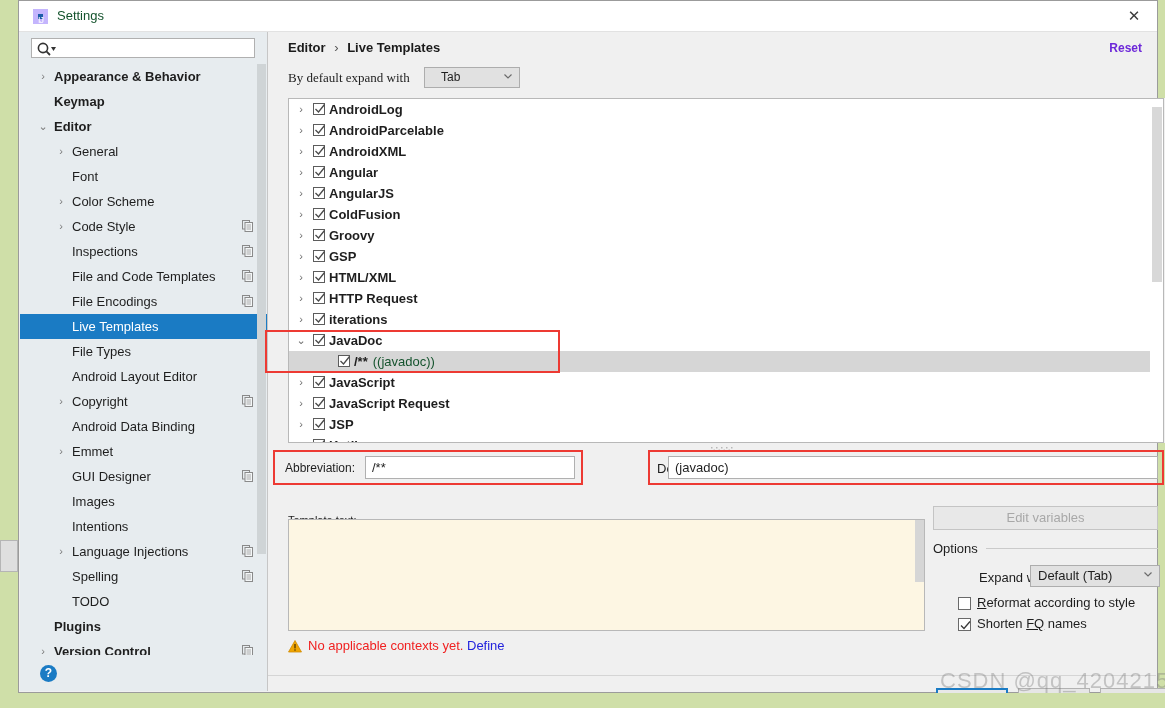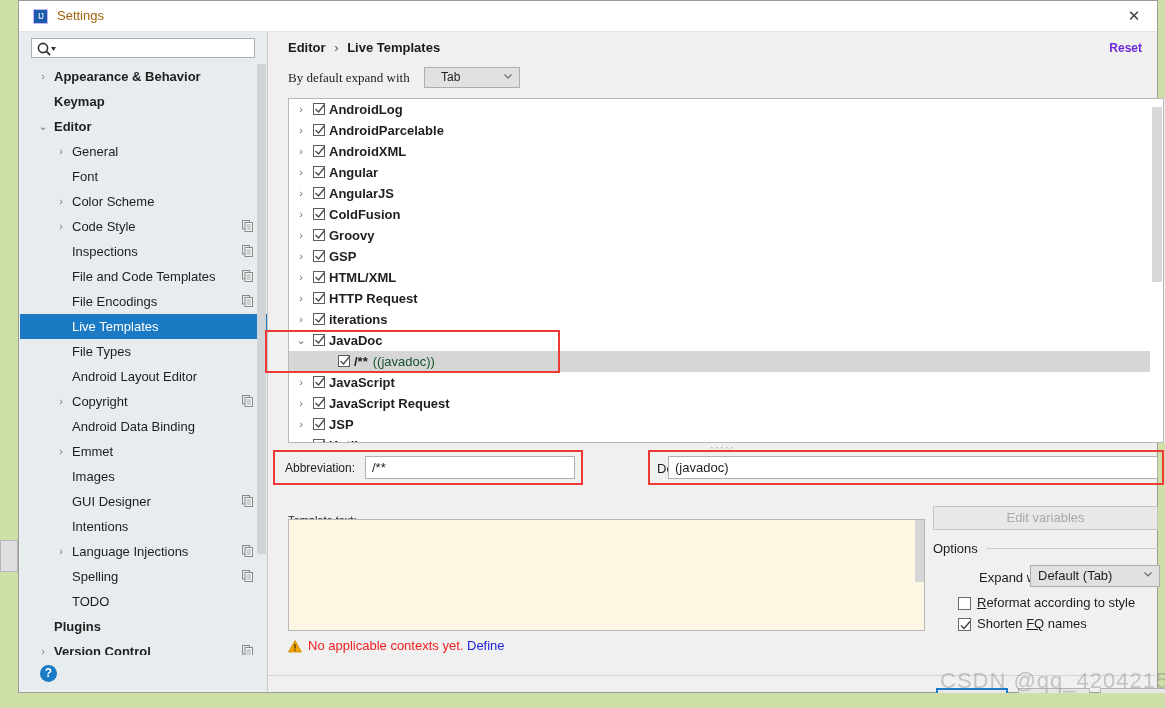--- a/index.html
+++ b/index.html
@@ -27,29 +27,29 @@
   #titlebar {
     position: absolute; left: 0; top: 0; right: 0; height: 31px;
     background: #ffffff;
     border-bottom: 1px solid #e2e2e2;
     box-sizing: border-box;
   }
   #app-icon {
     position: absolute; left: 14px; top: 8px;
     width: 15px; height: 15px;
     background: #1b5ca8;
-    border: 1px solid #c4b5fd;
+    border: 5px solid #c4b5fd;
     box-sizing: border-box;
     color: #fff; font-size: 9px; font-weight: normal;
     text-align: center; line-height: 13px;
     letter-spacing: -1px;
   }
   #title-text {
     position: absolute; left: 38px; top: 7px;
-    font-size: 13px; color: #a16207;
+    font-size: 13px; color: #14532d;
   }
   #close-btn {
     position: absolute; right: 0px; top: 0px;
     width: 46px; height: 30px;
     text-align: center; line-height: 30px;
     font-size: 15px; color: #3b3b3b;
     cursor: pointer;
   }
   
   #sidebar {
@@ -454,32 +454,32 @@
           <div class="t-item lvl1">
             <span class="arrow"></span>
             <span class="lbl">Android Data Binding</span>
           </div>
           <div class="t-item lvl1">
             <span class="arrow">›</span>
             <span class="lbl">Emmet</span>
           </div>
           <div class="t-item lvl1">
             <span class="arrow"></span>
+            <span class="lbl">GUI Designer</span>
+            <svg class="copyicon" viewBox="0 0 11 12">
+              <rect x="0.5" y="0.5" width="7" height="8.5" fill="none" stroke="#8a8a8a"></rect>
+              <rect x="3" y="2.5" width="7.5" height="9" fill="#f4f7f8" stroke="#8a8a8a"></rect>
+              <line x1="4.5" y1="5" x2="9" y2="5" stroke="#a7a7a7"></line>
+              <line x1="4.5" y1="7" x2="9" y2="7" stroke="#a7a7a7"></line>
+              <line x1="4.5" y1="9" x2="9" y2="9" stroke="#a7a7a7"></line>
+            </svg>
+          </div>
+          <div class="t-item lvl1">
+            <span class="arrow"></span>
             <span class="lbl">Images</span>
-          </div>
-          <div class="t-item lvl1">
-            <span class="arrow"></span>
-            <span class="lbl">GUI Designer</span>
-            <svg class="copyicon" viewBox="0 0 11 12">
-              <rect x="0.5" y="0.5" width="7" height="8.5" fill="none" stroke="#8a8a8a"></rect>
-              <rect x="3" y="2.5" width="7.5" height="9" fill="#f4f7f8" stroke="#8a8a8a"></rect>
-              <line x1="4.5" y1="5" x2="9" y2="5" stroke="#a7a7a7"></line>
-              <line x1="4.5" y1="7" x2="9" y2="7" stroke="#a7a7a7"></line>
-              <line x1="4.5" y1="9" x2="9" y2="9" stroke="#a7a7a7"></line>
-            </svg>
           </div>
           <div class="t-item lvl1">
             <span class="arrow"></span>
             <span class="lbl">Intentions</span>
           </div>
           <div class="t-item lvl1">
             <span class="arrow">›</span>
             <span class="lbl">Language Injections</span>
             <svg class="copyicon" viewBox="0 0 11 12">
               <rect x="0.5" y="0.5" width="7" height="8.5" fill="none" stroke="#8a8a8a"></rect>

